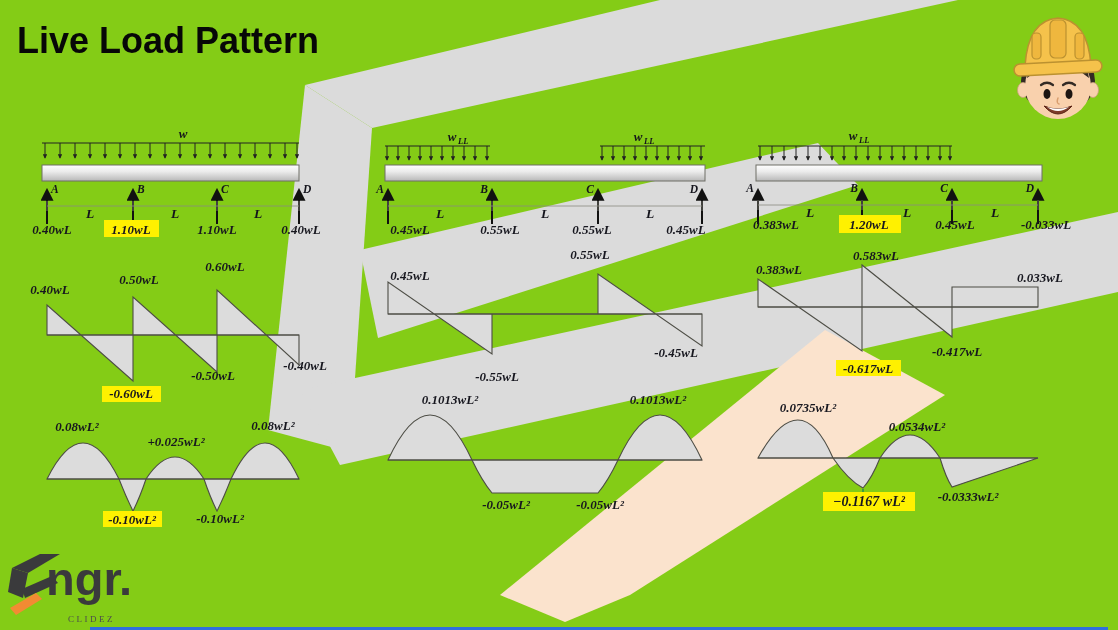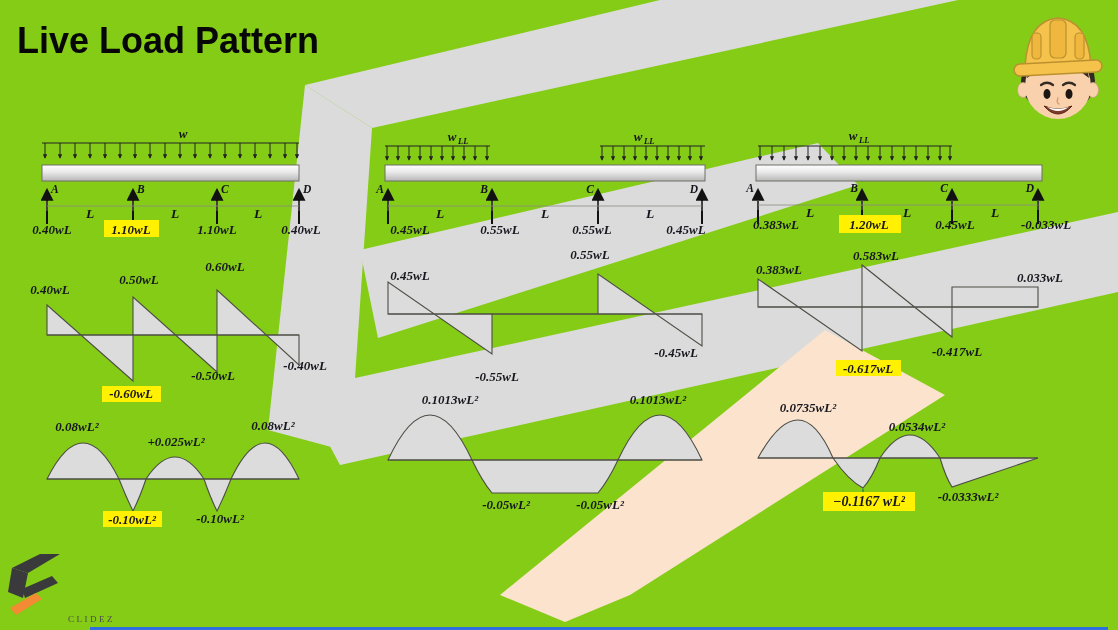--- a/index.html
+++ b/index.html
@@ -291,16 +291,17 @@
   </svg>
 
   <svg id="logo" viewBox="0 0 190 76">
     <g>
       <polygon points="6,16 34,2 54,2 22,21" fill="#3a3a3c"></polygon>
       <polygon points="6,16 22,21 17,46 2,40" fill="#3a3a3c"></polygon>
       <polygon points="16,37 46,24 52,31 19,46" fill="#3a3a3c"></polygon>
       <polygon points="4,56 30,41 36,47 10,63" fill="#f28b33"></polygon>
     </g>
   </svg>
+  <div id="brand-text">ngr.</div>
   <div id="brand-tag">CLIDEZ</div>
 
   <div id="bottombar"></div>
 </div>
 
 </body></html>

